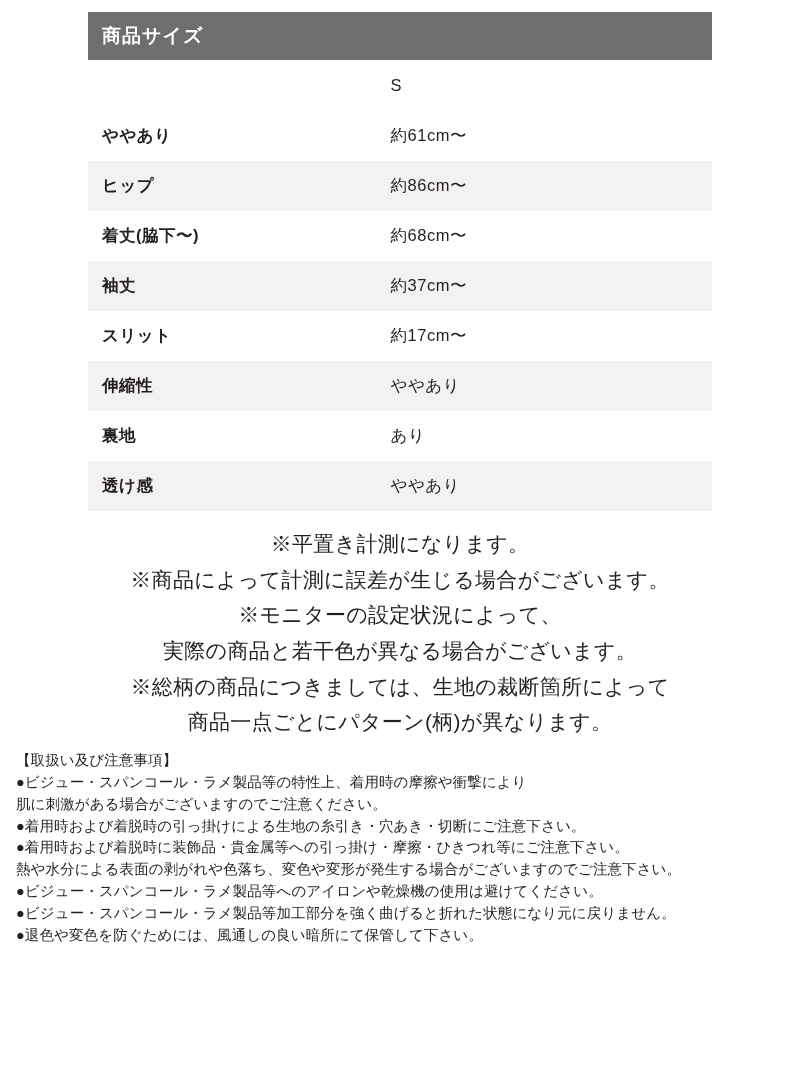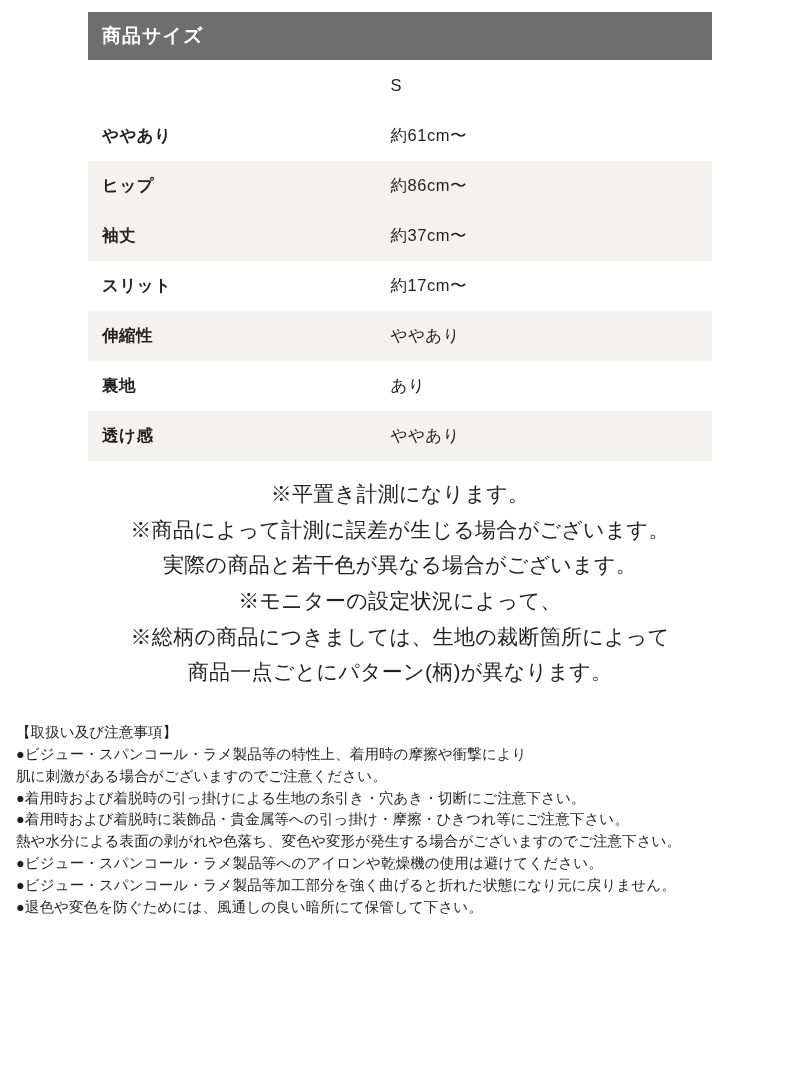--- a/index.html
+++ b/index.html
@@ -79,21 +79,21 @@
   }
   .notes p {
     margin: 0 0 5px 0;
     font-size: 21px;
     line-height: 1.46;
     letter-spacing: 0.3px;
   }
 
   
   .caution {
-    margin: 34px 0 0 0;
+    margin: 12px 0 0 0;
     padding: 0 14px 0 16px;
   }
   .caution p {
     margin: 0 0 1px 0;
     font-size: 14.5px;
     line-height: 1.44;
     letter-spacing: 0.1px;
   }
 </style>
 </head>
@@ -109,20 +109,24 @@
         <td>S</td>
       </tr>
       <tr class="plain">
         <th>ややあり</th>
         <td>約61cm〜</td>
       </tr>
       <tr class="shade">
         <th>ヒップ</th>
         <td>約86cm〜</td>
       </tr>
+      <tr class="plain">
+        <th>着丈(脇下〜)</th>
+        <td>約68cm〜</td>
+      </tr>
       <tr class="shade">
         <th>袖丈</th>
         <td>約37cm〜</td>
       </tr>
       <tr class="plain">
         <th>スリット</th>
         <td>約17cm〜</td>
       </tr>
       <tr class="shade">
         <th>伸縮性</th>
@@ -135,22 +139,22 @@
       <tr class="shade">
         <th>透け感</th>
         <td>ややあり</td>
       </tr>
     </tbody>
   </table>
 
   <div class="notes">
     <p>※平置き計測になります。</p>
     <p>※商品によって計測に誤差が生じる場合がございます。</p>
+    <p>※モニターの設定状況によって、</p>
     <p>実際の商品と若干色が異なる場合がございます。</p>
-    <p>※モニターの設定状況によって、</p>
     <p>※総柄の商品につきましては、生地の裁断箇所によって</p>
     <p>商品一点ごとにパターン(柄)が異なります。</p>
   </div>
 
   <div class="caution">
     <p>【取扱い及び注意事項】</p>
     <p>●ビジュー・スパンコール・ラメ製品等の特性上、着用時の摩擦や衝撃により</p>
     <p>肌に刺激がある場合がございますのでご注意ください。</p>
     <p>●着用時および着脱時の引っ掛けによる生地の糸引き・穴あき・切断にご注意下さい。</p>
     <p>●着用時および着脱時に装飾品・貴金属等への引っ掛け・摩擦・ひきつれ等にご注意下さい。</p>

